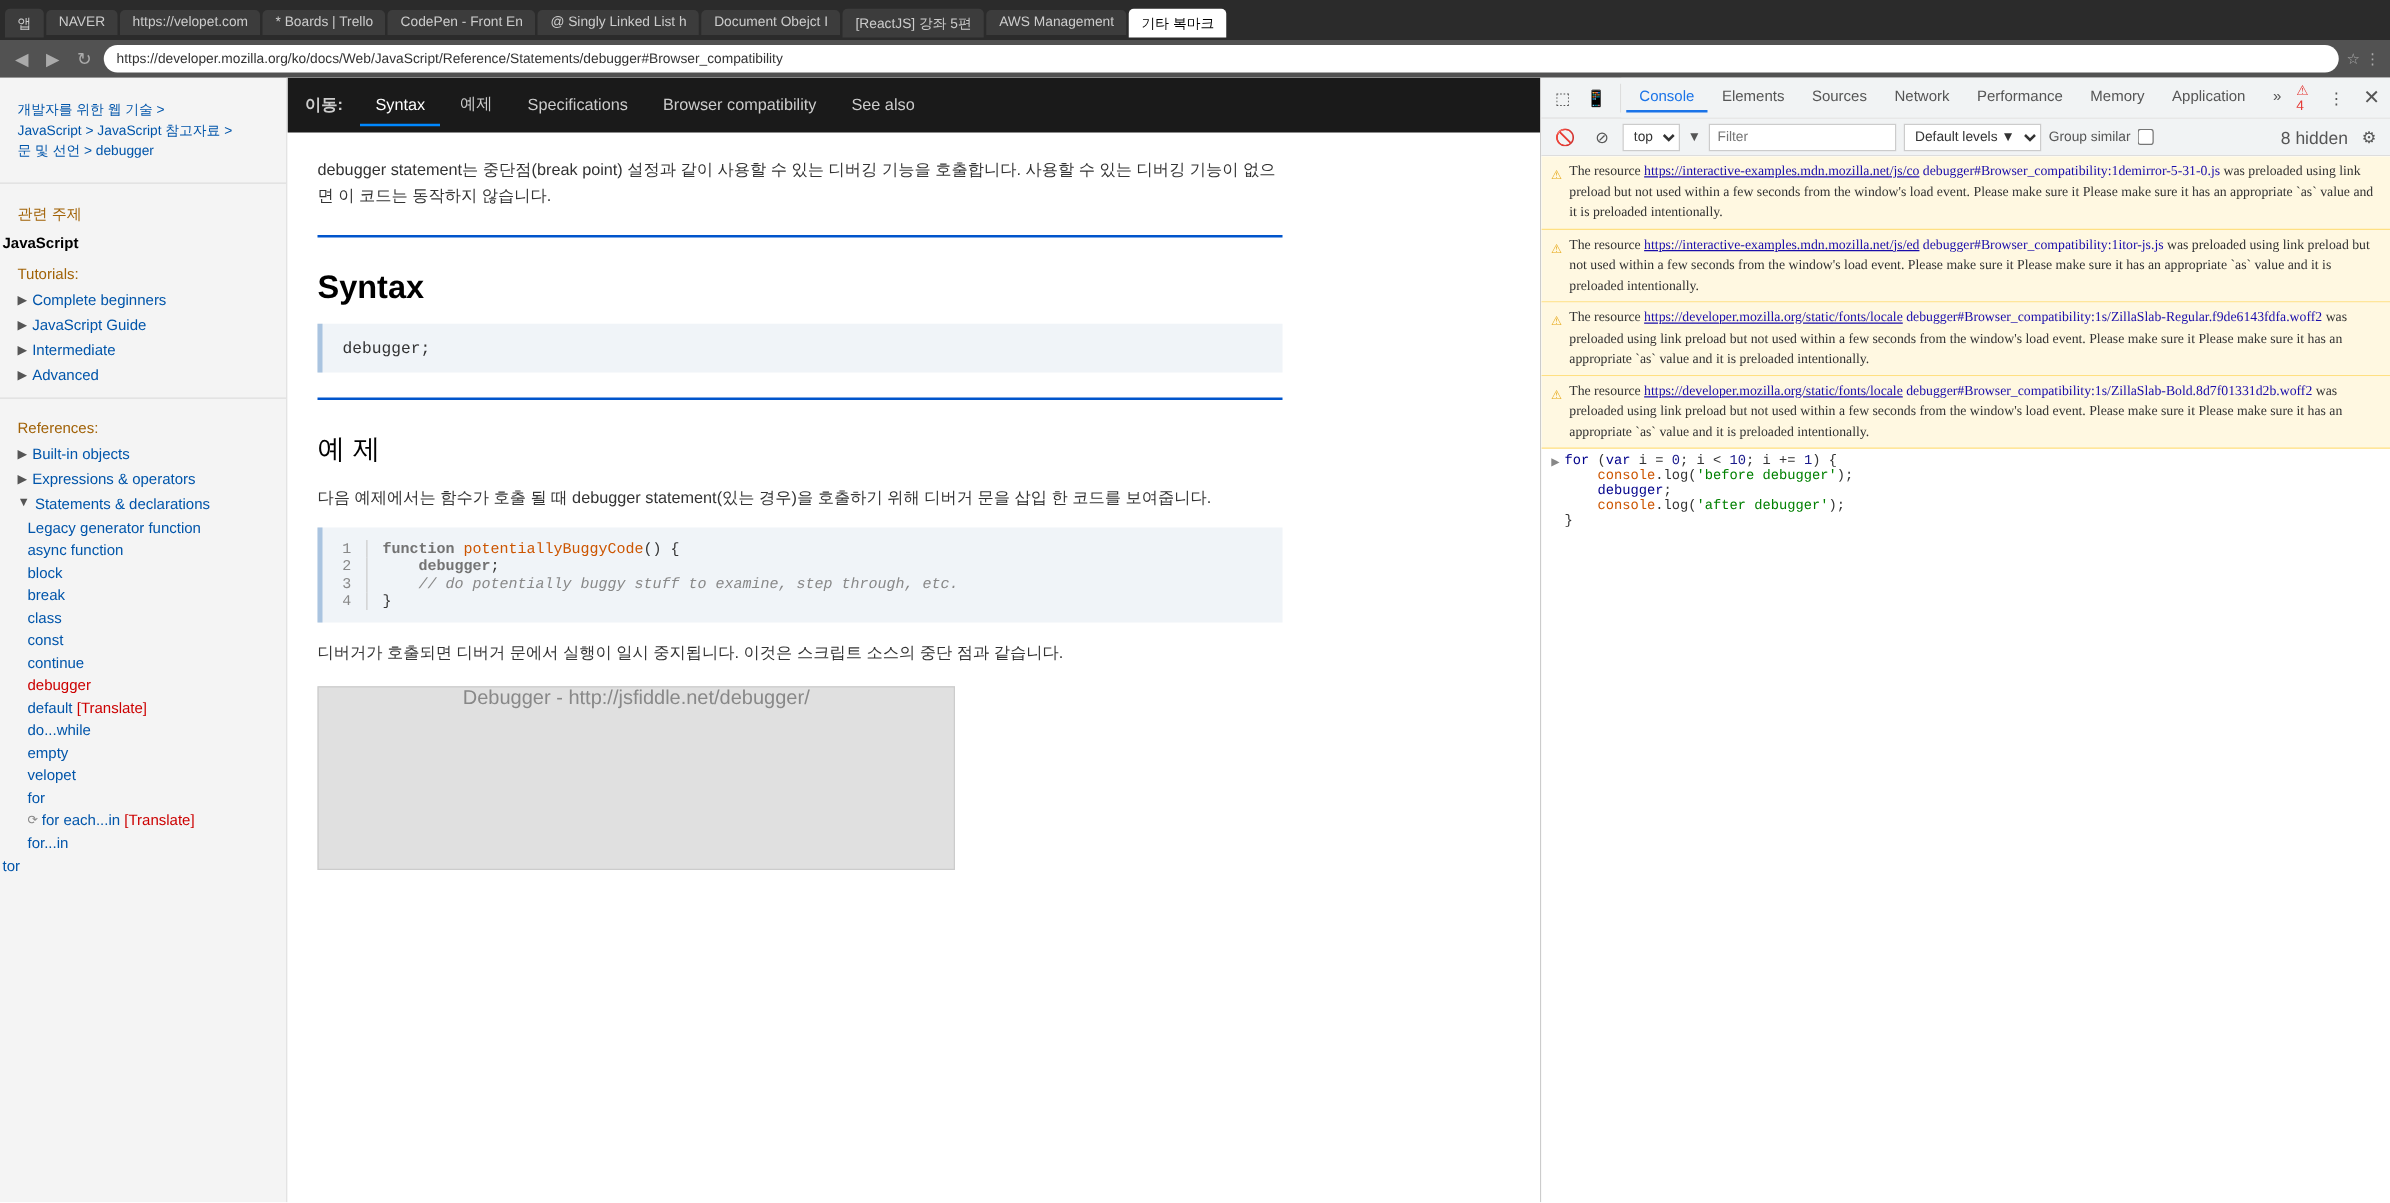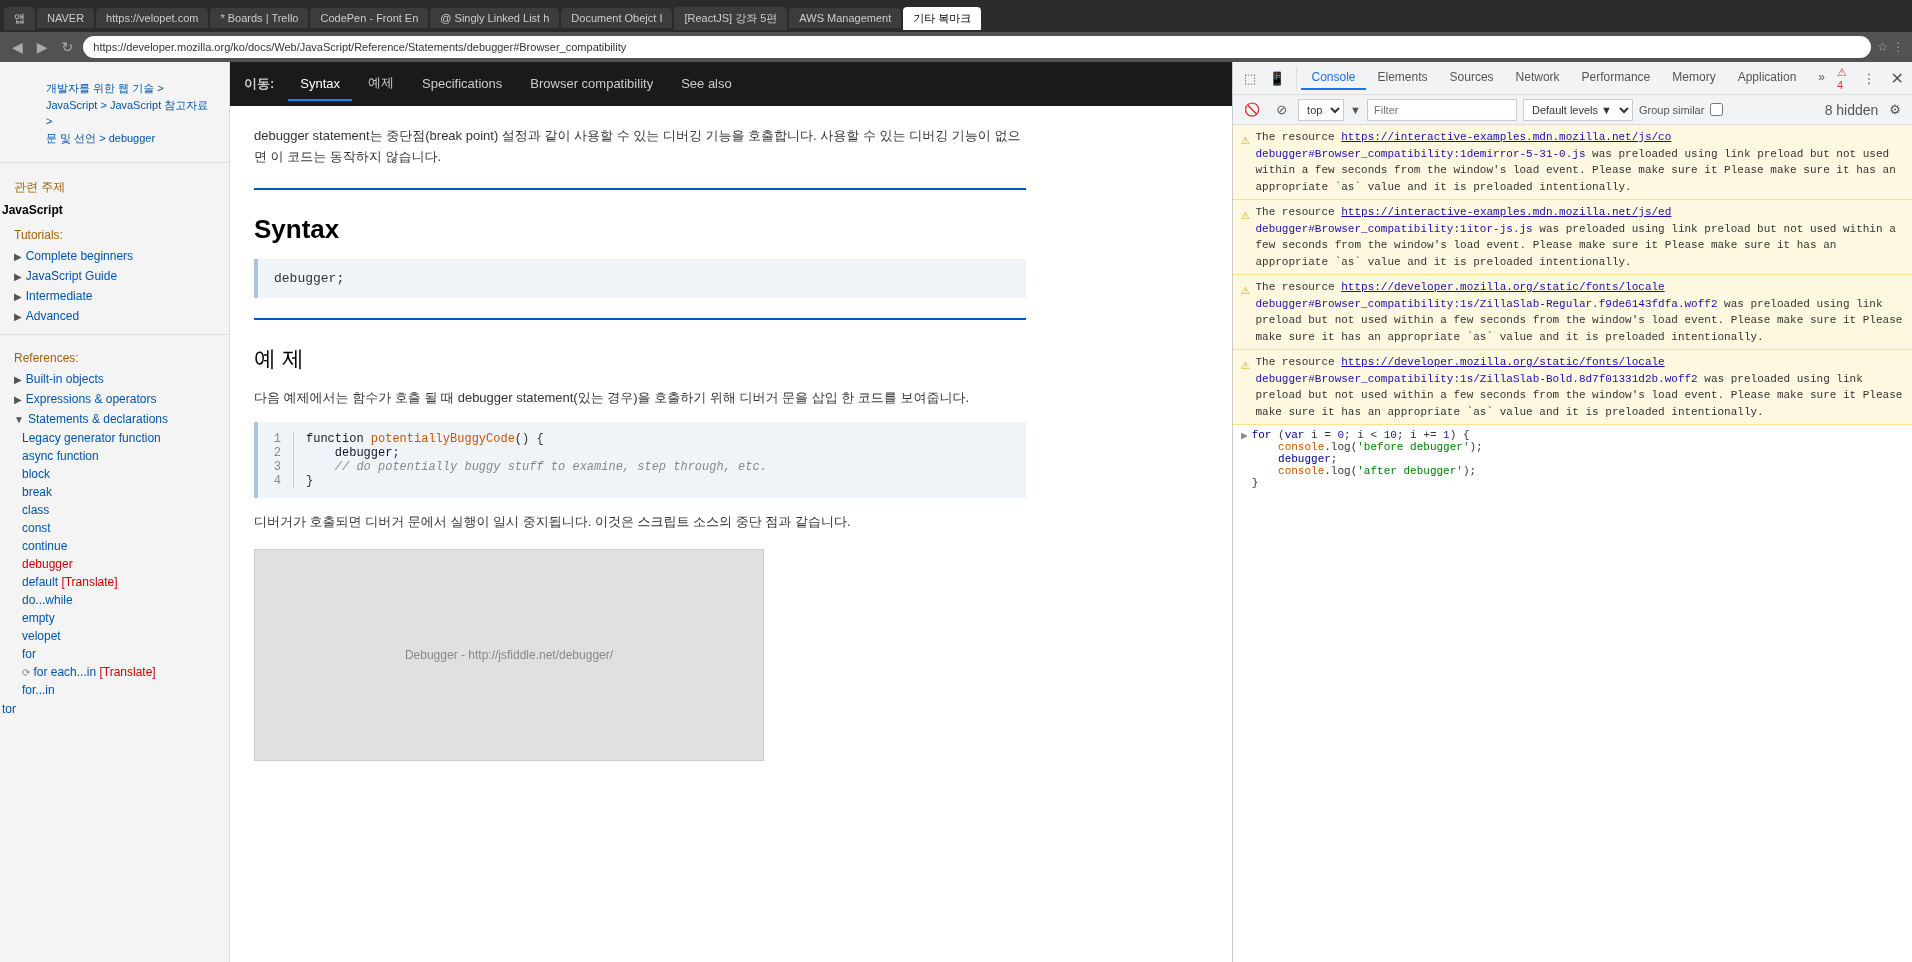--- a/index.html
+++ b/index.html
@@ -13,21 +13,21 @@
     .address-bar { background: #525252; display: flex; align-items: center; padding: 4px 8px; gap: 6px; height: 30px; }
     .nav-btn { color: #aaa; background: none; border: none; cursor: pointer; font-size: 14px; padding: 2px 4px; }
     .address-input { flex: 1; background: #fff; border: none; border-radius: 12px; padding: 2px 10px; font-size: 11px; color: #333; height: 22px; }
     .toolbar-icons { display: flex; gap: 4px; color: #aaa; font-size: 12px; }
 
     
     .main-container { display: flex; flex: 1; overflow: hidden; }
 
     
     .sidebar { width: 230px; min-width: 230px; background: #f4f4f4; border-right: 1px solid #ddd; overflow-y: auto; padding: 10px 0; font-size: 12px; }
-    .sidebar-breadcrumb { padding: 8px 14px; color: #0055aa; font-size: 11px; line-height: 1.5; margin-left: 32px; }
+    .sidebar-breadcrumb { padding: 8px 14px; color: #0055aa; font-size: 11px; line-height: 1.5; }
     .sidebar-section-title { padding: 8px 14px 4px; font-weight: normal; color: #a16207; font-size: 12px; }
     .sidebar-link { display: block; padding: 3px 2px; color: #0055aa; text-decoration: none; font-size: 12px; cursor: pointer; }
     .sidebar-link.active { color: #c00; }
     .sidebar-expandable { display: flex; align-items: center; padding: 3px 14px; color: #0055aa; cursor: pointer; font-size: 12px; }
     .sidebar-expandable .arrow { margin-right: 4px; font-size: 10px; color: #555; }
     .sidebar-sub { padding-left: 22px; }
     .sidebar-sub .sidebar-link { padding: 2px 14px 2px 0; }
     .sidebar-divider { border: none; border-top: 1px solid #ddd; margin: 8px 0; }
 
     
@@ -46,44 +46,44 @@
     .content-body h3 { font-size: 22px; font-weight: normal; color: #000; margin: 24px 0 14px; }
 
     .section-divider { border: none; border-top: 2px solid #0055cc; margin: 20px 0; }
 
     
     .code-block { background: #f0f4f8; border-left: 4px solid #aac4e0; padding: 12px 16px; font-family: 'Courier New', monospace; font-size: 13px; margin: 14px 0; color: #333; }
     .code-block-numbered { background: #f0f4f8; border-left: 4px solid #aac4e0; padding: 10px 0; font-family: 'Courier New', monospace; font-size: 12px; margin: 14px 0; }
     .code-line { display: flex; }
     .line-num { width: 36px; text-align: right; padding-right: 12px; color: #888; user-select: none; border-right: 1px solid #ccc; margin-right: 12px; }
     .line-code { color: #333; white-space: pre; }
-    .code-kw { color: #0f172a; font-weight: normal; }
+    .code-kw { color: #737373; font-weight: bold; }
     .code-fn { color: #cc5500; }
     .code-comment { color: #888; font-style: italic; margin-top: 29px; }
 
     
-    .screenshot-placeholder { background: #e0e0e0; width: 510px; height: 212px; margin: 16px 0; border: 1px solid #ccc; display: flex; align-items: center; justify-content: center; color: #888; font-size: 12px; }
+    .screenshot-placeholder { background: #e0e0e0; width: 510px; height: 147px; margin: 16px 0; border: 1px solid #ccc; display: flex; align-items: flex-start; justify-content: center; color: #888; font-size: 16px; }
 
     
     .devtools-panel { width: 680px; min-width: 680px; background: #fff; border-left: 1px solid #ccc; display: flex; flex-direction: column; overflow: hidden; }
     .devtools-toolbar { background: #f1f3f4; border-bottom: 1px solid #ddd; display: flex; align-items: center; padding: 0 8px; height: 32px; gap: 2px; }
     .devtools-tab { padding: 4px 10px; font-size: 12px; color: #555; cursor: pointer; border-bottom: 2px solid transparent; }
     .devtools-tab.active { color: #1a73e8; border-bottom: 2px solid #1a73e8; }
     .devtools-icon-btn { background: none; border: none; cursor: pointer; padding: 2px 5px; color: #555; font-size: 13px; }
     .devtools-toolbar-right { margin-left: auto; display: flex; align-items: center; gap: 6px; }
 
     .devtools-filter-bar { background: #f1f3f4; border-bottom: 1px solid #ddd; display: flex; align-items: center; padding: 2px 6px; gap: 6px; height: 30px; }
     .devtools-filter-select { font-size: 11px; border: 1px solid #ccc; background: #fff; padding: 1px 4px; color: #333; height: 22px; }
     .devtools-filter-input { font-size: 11px; border: 1px solid #ccc; padding: 1px 6px; color: #333; height: 22px; flex: 1; max-width: 150px; }
     .devtools-checkbox { font-size: 11px; }
     .devtools-content { flex: 1; overflow-y: auto; font-family: 'Courier New', monospace; font-size: 11px; background: #fff; }
 
     .console-warning { background: #fff8e1; border-bottom: 1px solid #ffe082; padding: 4px 8px; display: flex; align-items: flex-start; gap: 6px; line-height: 1.5; }
     .console-warning .warn-icon { color: #e6a817; font-size: 14px; margin-top: 1px; flex-shrink: 0; }
-    .console-warning .warn-text { color: #333; font-size: 11px; font-family: Liberation Mono, monospace; }
+    .console-warning .warn-text { color: #333; font-size: 11px; font-family: Liberation Serif, serif; }
     .console-warning .warn-link { color: #1a0dab; text-decoration: underline; cursor: pointer; }
     .console-code-section { padding: 4px 8px; display: flex; align-items: flex-start; gap: 4px; }
     .console-arrow { color: #888; cursor: pointer; font-size: 11px; }
     .console-code-text { color: #333; font-size: 11px; white-space: pre; font-family: 'Courier New', monospace; }
     .cc-kw { color: #00008b; }
     .cc-fn { color: #cc5500; }
     .cc-str { color: #008000; }
     .cc-num { color: #1a1a8c; }
 
     .close-btn { background: none; border: none; cursor: pointer; font-size: 16px; color: #555; padding: 0 4px; }

